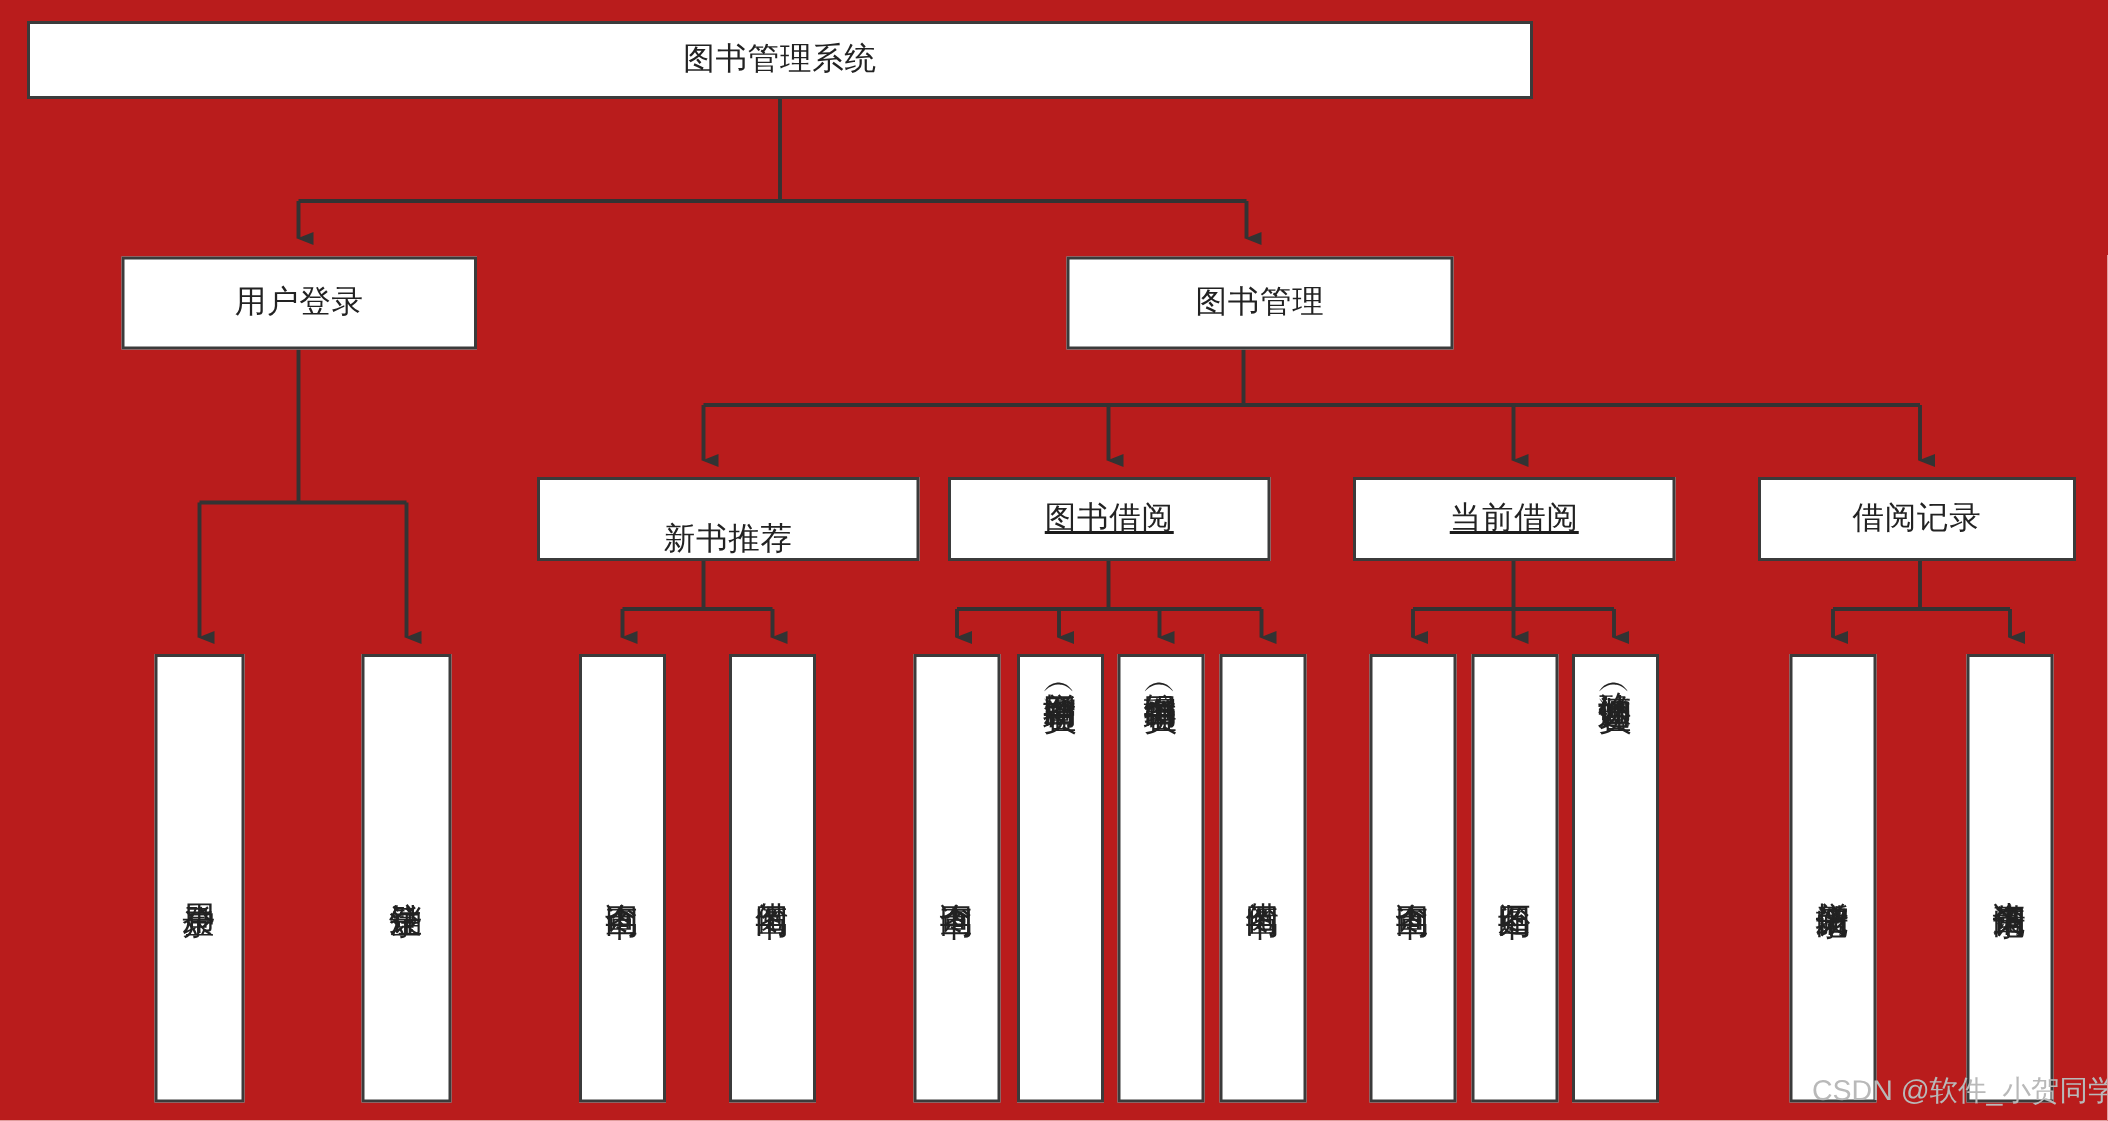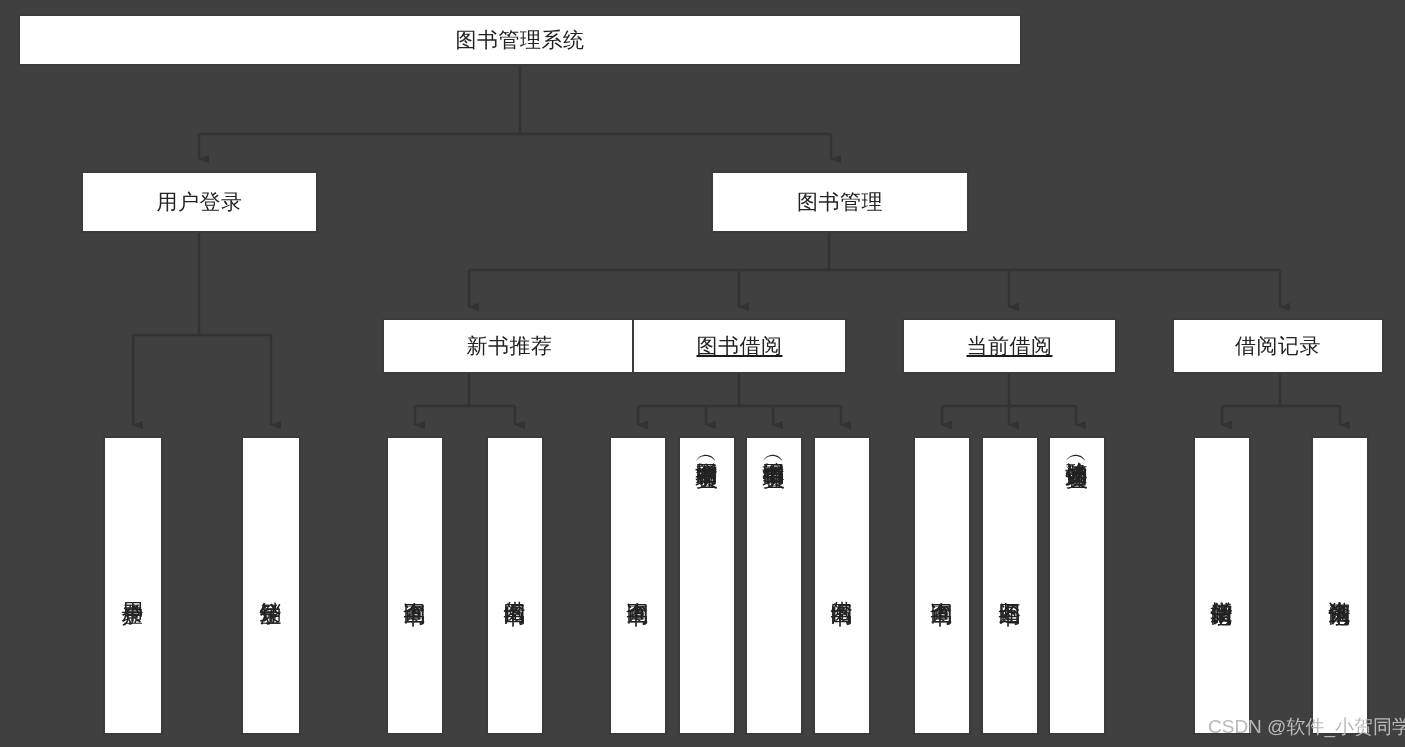--- a/index.html
+++ b/index.html
@@ -8,21 +8,21 @@
     padding: 0;
     background: #ffffff;
   }
   body {
     font-family: "Liberation Sans", "DejaVu Sans", sans-serif;
   }
   #canvas {
     position: relative;
     width: 1405px;
     height: 747px;
-    background: #404040;
+    background: #b91c1c;
     overflow: hidden;
   }
   #edges {
     position: absolute;
     left: 0;
     top: 0;
     width: 1405px;
     height: 747px;
     pointer-events: none;
   }
@@ -132,21 +132,21 @@
   </div>
 
   <div class="node" style="left:81px; top:171px; width:237px; height:62px;">
     <span class="label">用户登录</span>
   </div>
 
   <div class="node" style="left:711px; top:171px; width:258px; height:62px;">
     <span class="label">图书管理</span>
   </div>
 
-  <div class="node" style="left:382px; top:318px; width:255px; height:56px;">
+  <div class="node" style="left:358px; top:318px; width:255px; height:56px;align-items:flex-end;">
     <span class="label">新书推荐</span>
   </div>
 
   <div class="node" style="left:632px; top:318px; width:215px; height:56px;text-decoration:underline;">
     <span class="label">图书借阅</span>
   </div>
 
   <div class="node" style="left:902px; top:318px; width:215px; height:56px;text-decoration:underline;">
     <span class="label">当前借阅</span>
   </div>

